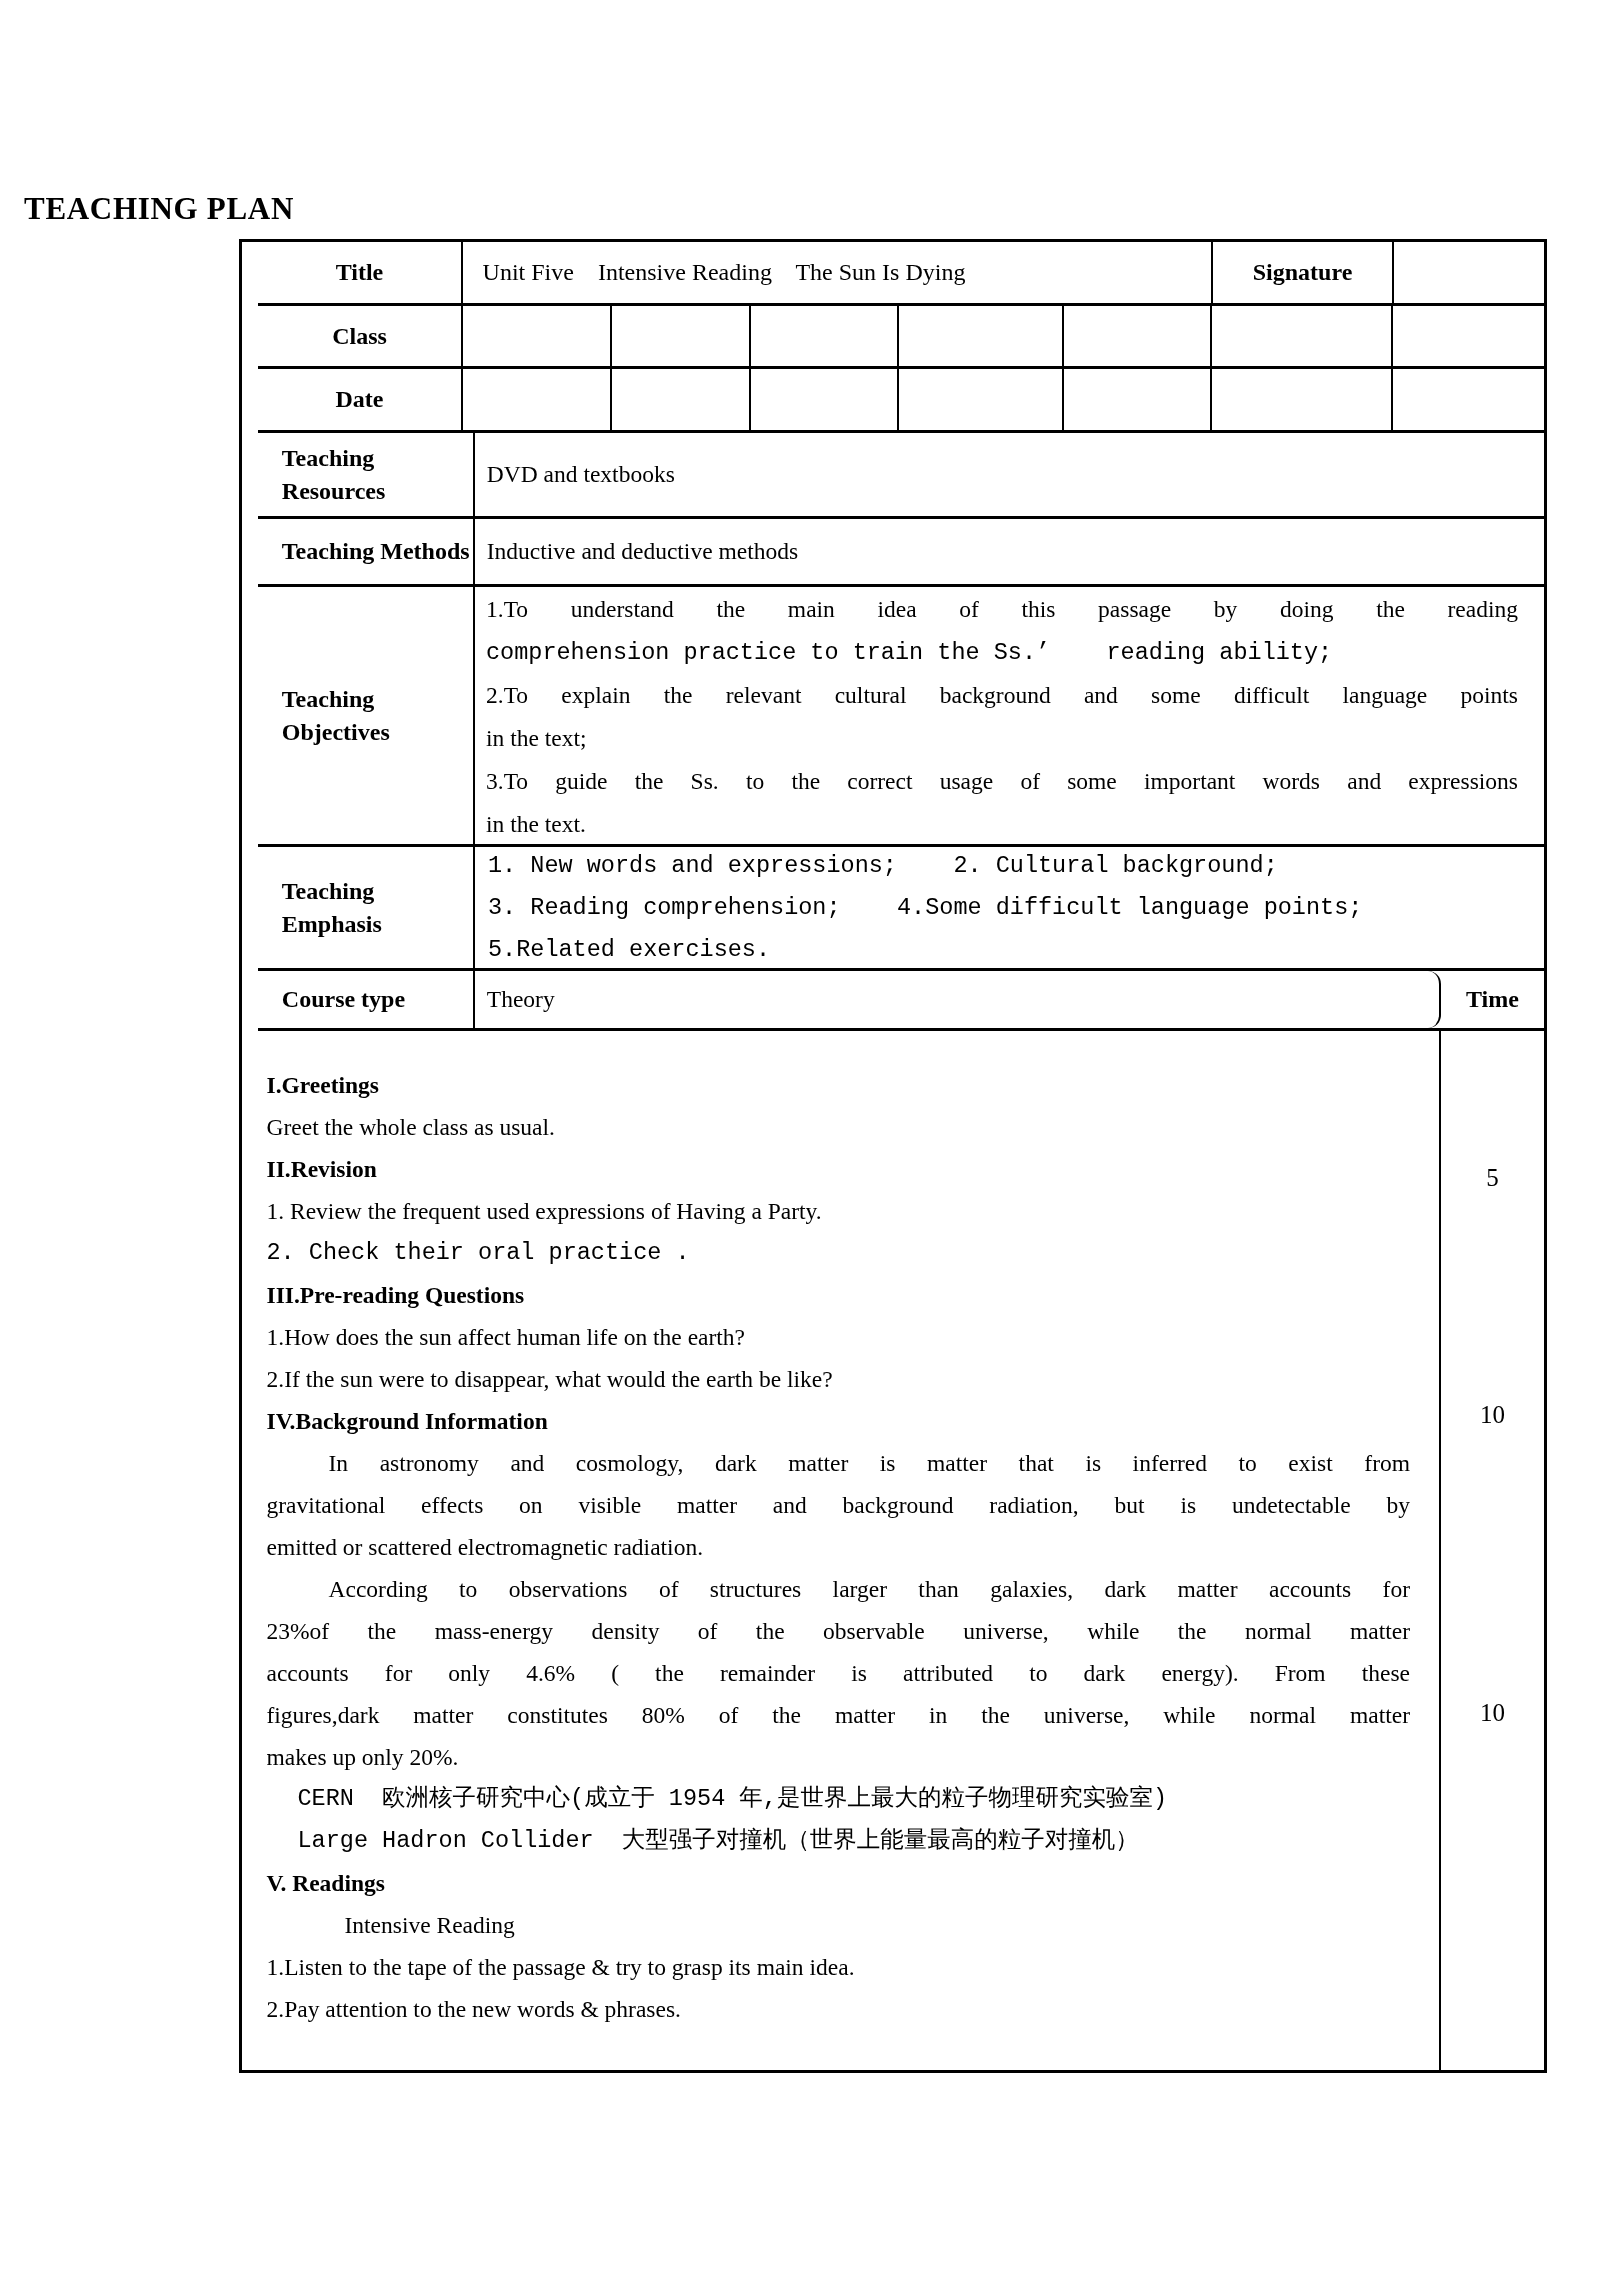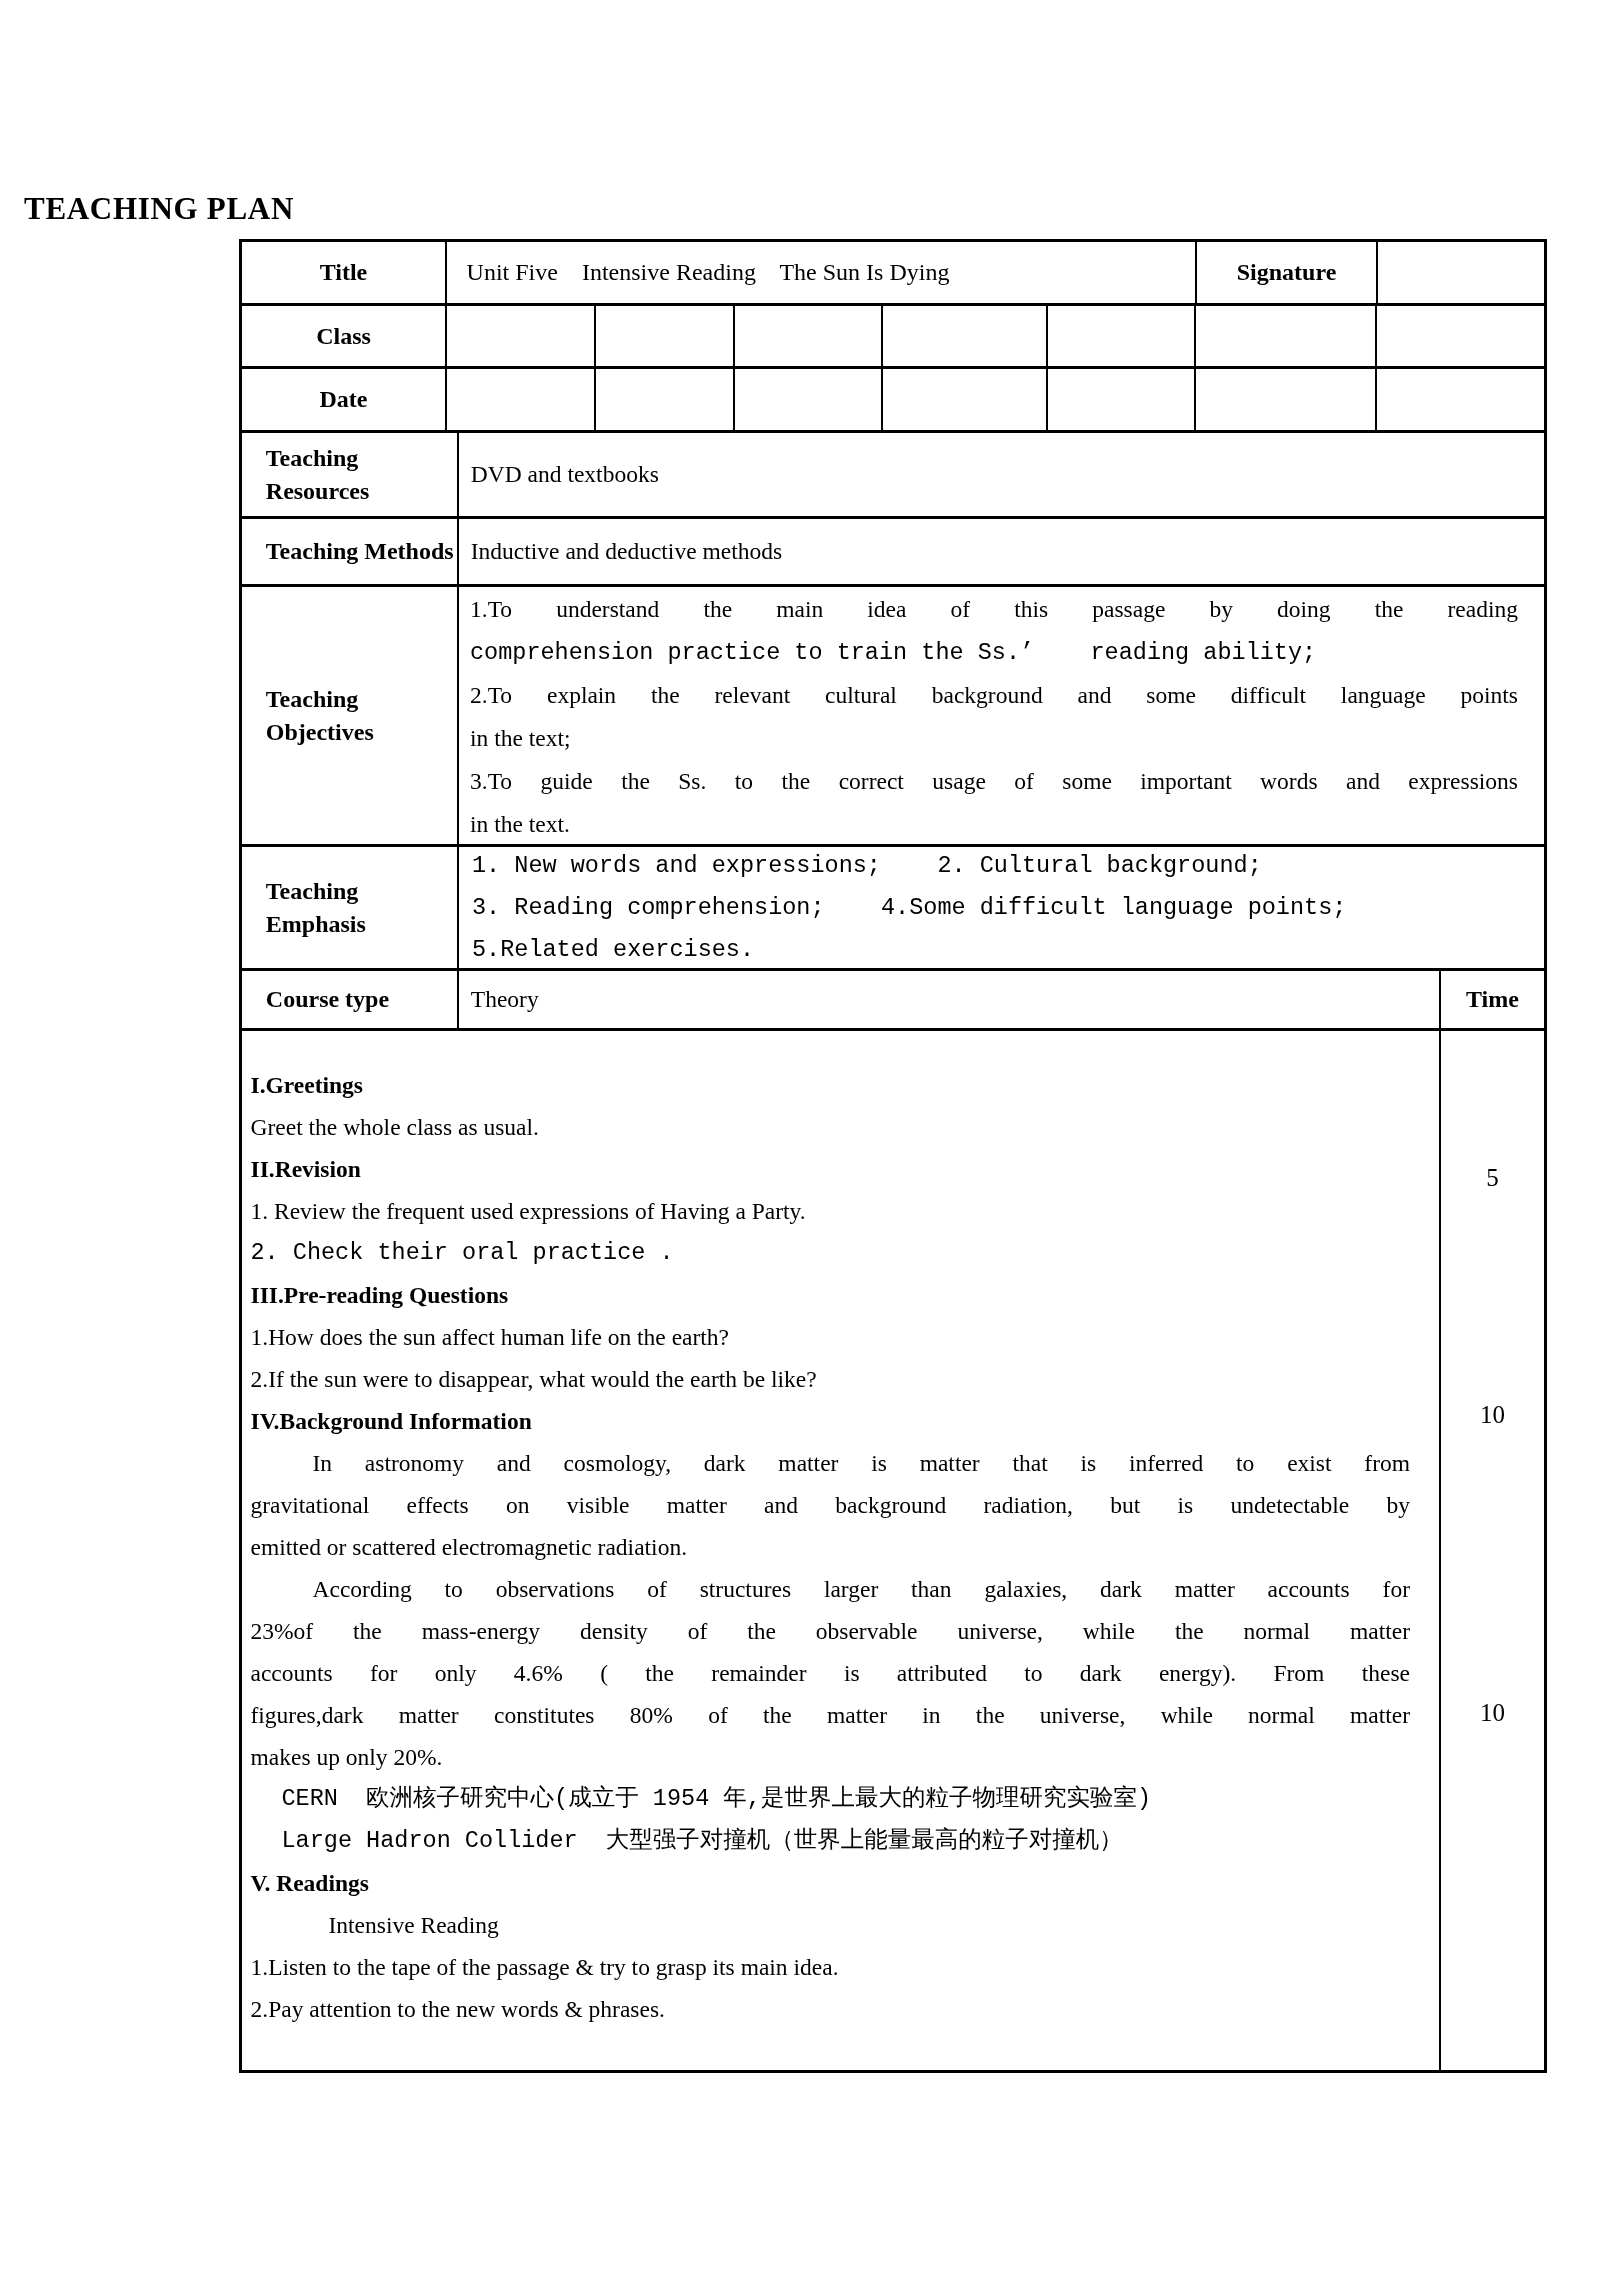--- a/index.html
+++ b/index.html
@@ -11,39 +11,39 @@
     color:#000;
   }
   .doc-title{
     position:absolute;left:0;top:191px;width:1578px;
     text-align:left;font-weight:bold;font-size:31px;letter-spacing:0.7px;margin-left:24px;
   }
   .tbl{
     position:absolute;left:239px;top:239px;
     width:1308px;height:1834px;
     border:3.3px solid #000;box-sizing:border-box;
-    display:flex;flex-direction:column;
+    display:flex;flex-direction:column;padding-left:16px;
   }
   .row{display:flex;flex-direction:row;border-bottom:3.3px solid #000;box-sizing:border-box;flex:0 0 auto;}
   .row:last-child{border-bottom:none;}
   .cell{box-sizing:border-box;border-right:2px solid #000;overflow:hidden;}
   .cell:last-child{border-right:none;}
   .r-title{height:64px;}
   .r-class{height:63px;}
   .r-date{height:64px;}
   .r-res{height:86px;}
   .r-meth{height:68px;}
   .r-obj{height:260px;}
   .r-emp{height:124px;}
   .r-course{height:60px;}
   .r-body{flex:1 1 auto;border-bottom:none;}
   .c-label{flex:0 0 205px;display:flex;align-items:center;justify-content:center;
     font-weight:bold;font-size:24px;text-align:center;line-height:1.35;}
   .c-label.left{justify-content:flex-start;text-align:left;padding-left:11.8px;margin-left:12px;}
-  .c-flex1{flex:1 1 auto;}
+  .c-flex1{flex:1 1 auto;border-radius:13px;}
   .c-fixed{flex:0 0 auto;}
   .vcenter{display:flex;align-items:center;}
   .content-text{font-size:23.5px;padding-left:11.8px;}
   .c-titleval{flex:0 0 750px;font-size:24px;padding-left:19.6px;white-space:pre-wrap;}
   .c-sig{flex:0 0 181px;}
   .c-sigval{flex:1 1 auto;}
   .c-time-h{flex:0 0 103px;display:flex;align-items:center;justify-content:center;
     font-weight:bold;font-size:24px;}
   .c-time-b{flex:0 0 103px;position:relative;}
   .time-num{position:absolute;left:0;right:0;text-align:center;font-size:25px;}

